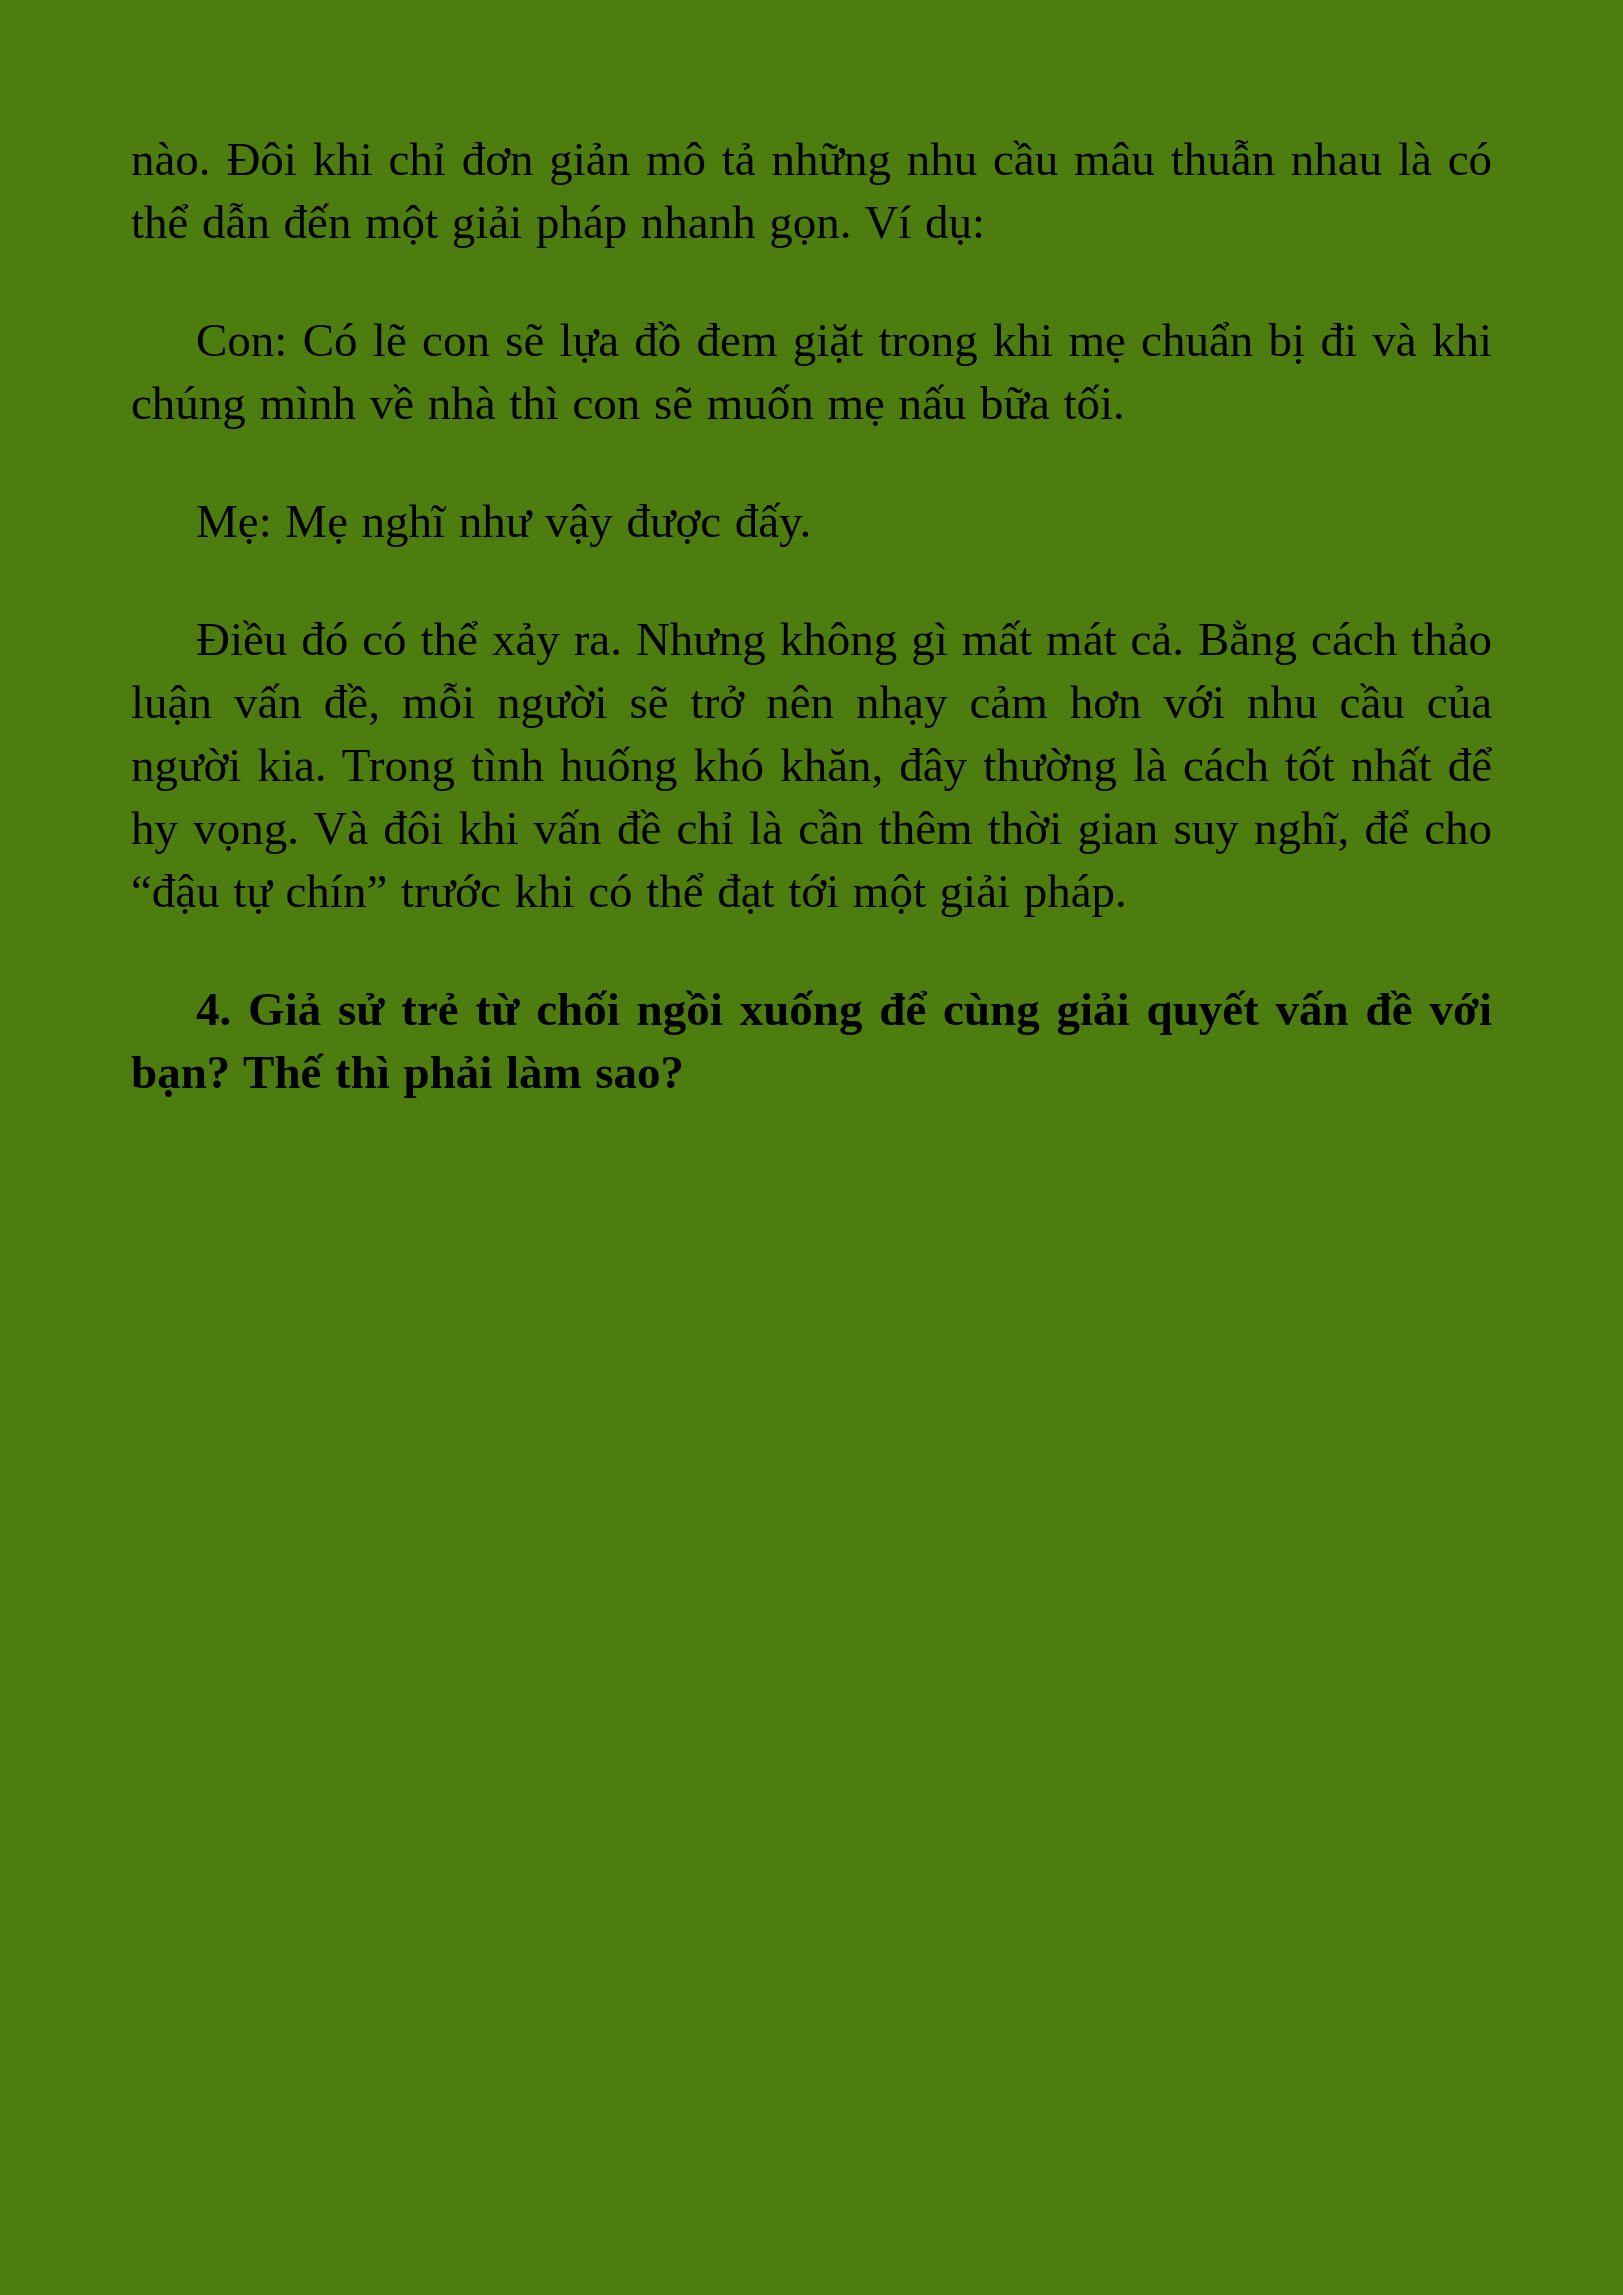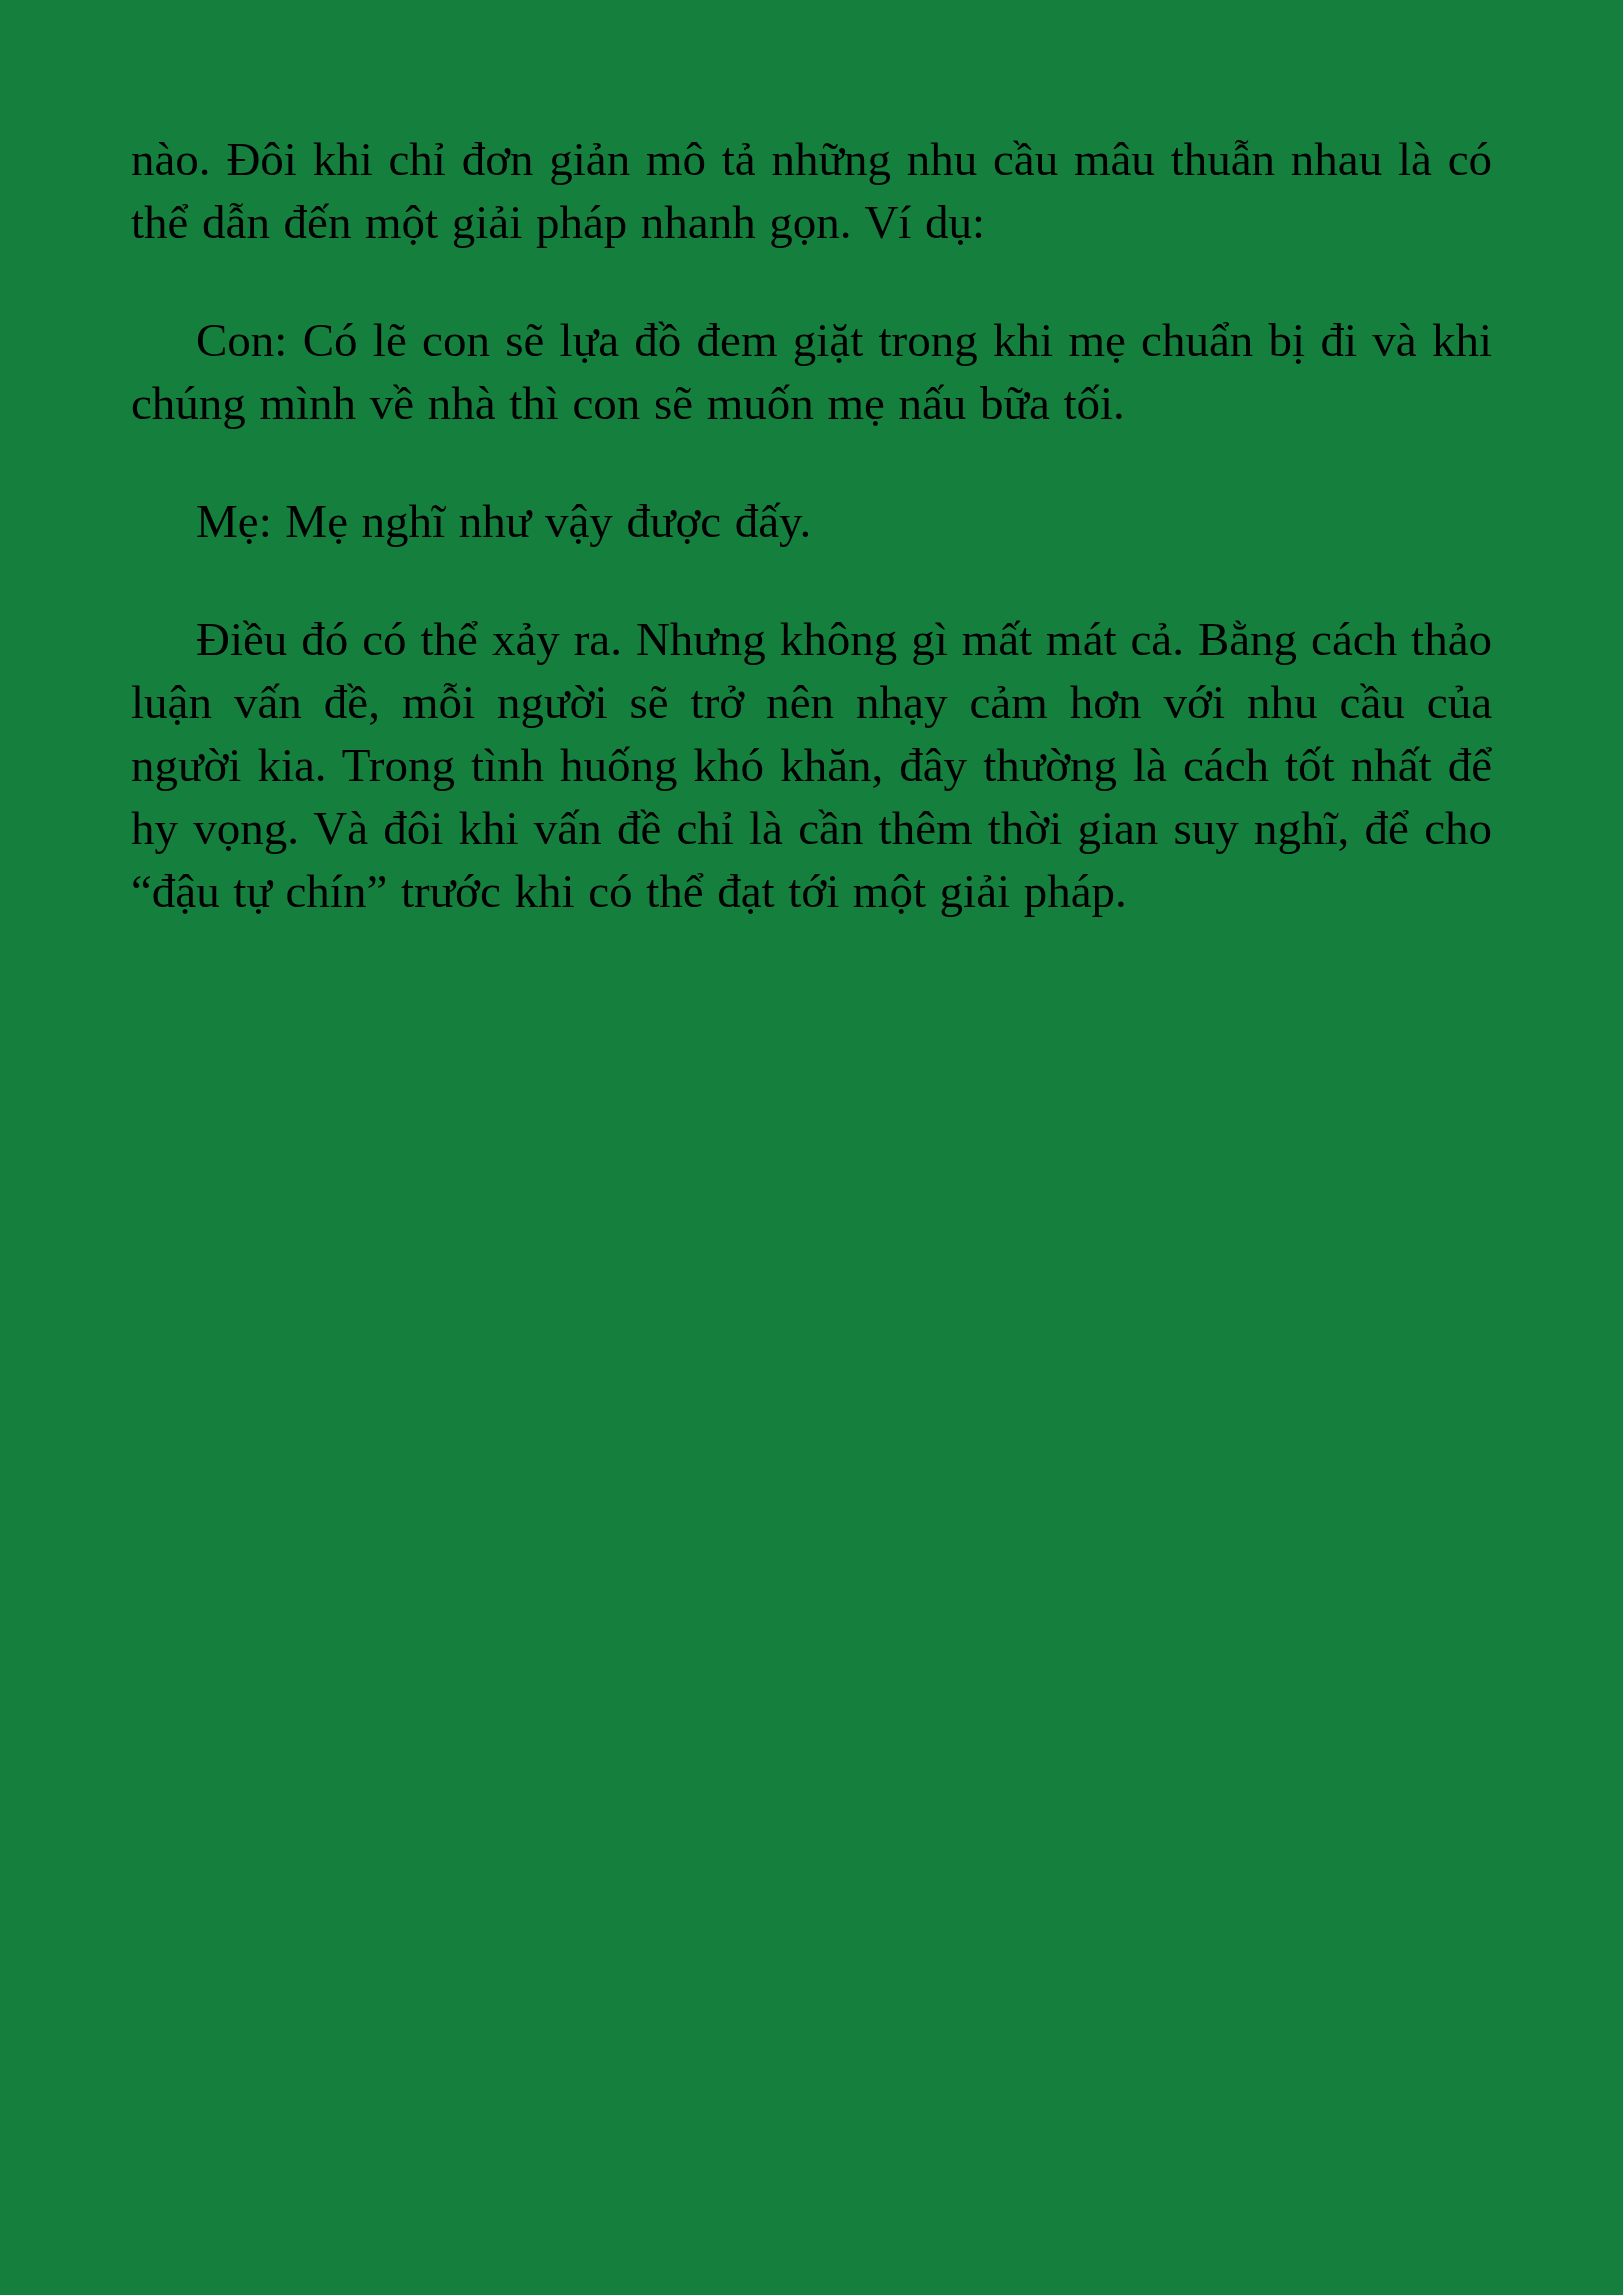--- a/index.html
+++ b/index.html
@@ -5,21 +5,21 @@
   html, body {
     margin: 0;
     padding: 0;
     background: #ffffff;
   }
   .page {
     position: relative;
     width: 1623px;
     height: 2295px;
     box-sizing: border-box;
-    background: #15803d;
+    background: #4d7c0f;
     color: #000000;
     padding: 128px 131px 0 131px;
     font-family: "Liberation Serif", "DejaVu Serif", serif;
     font-size: 47px;
     line-height: 63px;
     overflow: hidden;
   }
   .page p.para {
     margin: 0 0 55px 0;
     text-align: justify;
@@ -35,15 +35,16 @@
 </style>
 </head>
 <body>
 
 <div class="page">
   <main>
     <p class="para no-indent">nào. Đôi khi chỉ đơn giản mô tả những nhu cầu mâu thuẫn nhau là có thể dẫn đến một giải pháp nhanh gọn. Ví dụ:</p>
     <p class="para">Con: Có lẽ con sẽ lựa đồ đem giặt trong khi mẹ chuẩn bị đi và khi chúng mình về nhà thì con sẽ muốn mẹ nấu bữa tối.</p>
     <p class="para">Mẹ: Mẹ nghĩ như vậy được đấy.</p>
     <p class="para">Điều đó có thể xảy ra. Nhưng không gì mất mát cả. Bằng cách thảo luận vấn đề, mỗi người sẽ trở nên nhạy cảm hơn với nhu cầu của người kia. Trong tình huống khó khăn, đây thường là cách tốt nhất để hy vọng. Và đôi khi vấn đề chỉ là cần thêm thời gian suy nghĩ, để cho “đậu tự chín” trước khi có thể đạt tới một giải pháp.</p>
+    <p class="para bold">4. Giả sử trẻ từ chối ngồi xuống để cùng giải quyết vấn đề với bạn? Thế thì phải làm sao?</p>
   </main>
 </div>
 
 
 </body></html>

